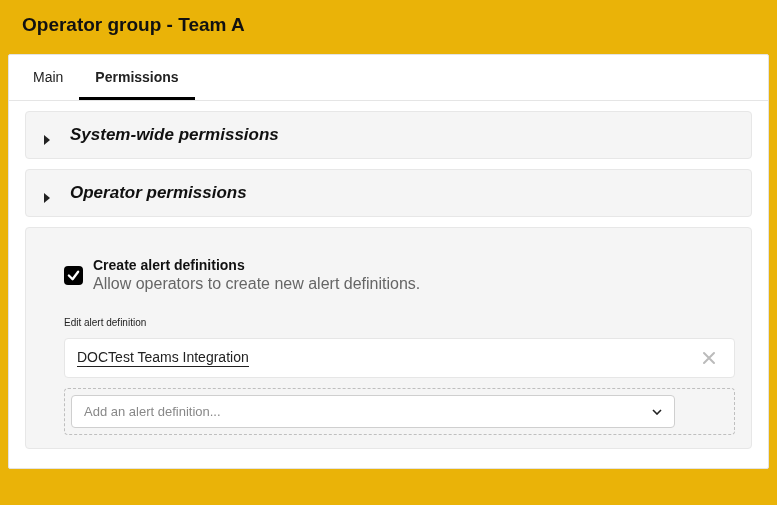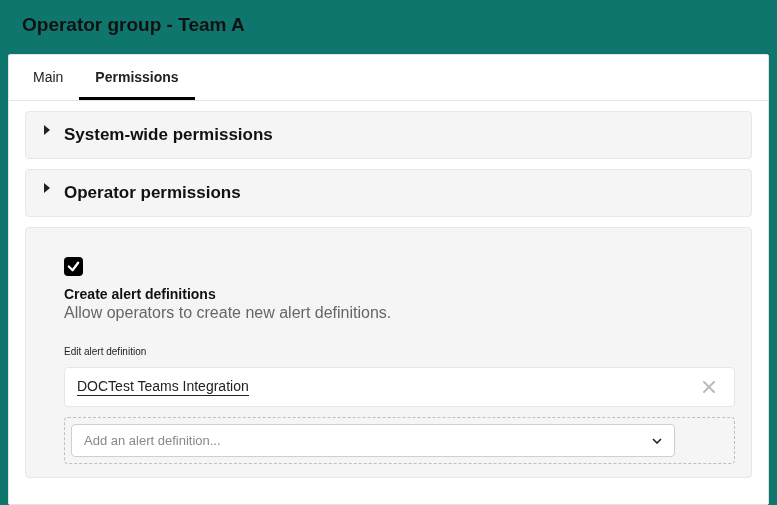--- a/index.html
+++ b/index.html
@@ -5,35 +5,35 @@
   * { box-sizing: border-box; margin: 0; padding: 0; }
   body {
     font-family: -apple-system, BlinkMacSystemFont, "Segoe UI", Arial, sans-serif;
     background: #f5f5f5;
     color: #111;
     font-size: 14px;
   }
   .page {
     width: 777px;
     height: 505px;
-    background: #0f766e;
+    background: #eab308;
     position: relative;
   }
   .page-title {
     font-size: 19px;
     font-weight: 700;
     padding: 14px 22px 18px 22px;
     color: #111;
   }
   .content-card {
     background: #fff;
     margin: 0 8px 14px 8px;
     border: 1px solid #e3e3e3;
     border-radius: 2px;
-    padding-bottom: 26px;
+    padding-bottom: 19px;
   }
   .tabs {
     display: flex;
     border-bottom: 1px solid #e5e5e5;
     padding: 0 8px;
   }
   .tab {
     padding: 14px 16px 12px 16px;
     font-size: 14px;
     font-weight: 500;
@@ -47,45 +47,45 @@
   }
   .panel {
     background: #f5f5f5;
     border: 1px solid #e7e7e7;
     border-radius: 4px;
     margin: 10px 16px 0 16px;
     padding: 13px 16px;
   }
   .panel-header {
     display: flex;
-    align-items: flex-start;
-    gap: 12px;
-    cursor: pointer;
+    align-items: flex-end;
+    gap: 18px;
+    cursor: pointer;
+    font-style: italic;
   }
   .panel-title {
     font-size: 17px;
     font-weight: 700;
     color: #111;
   }
   .chevron {
     width: 10px;
     display: flex;
     align-items: center;
     justify-content: center;
   }
   .chevron svg { display: block; }
   .panel-body {
     margin-top: 16px;
     padding-left: 22px;
   }
   .checkbox-row {
     display: flex;
-    align-items: flex-start;
+    align-items: center;
     gap: 10px;
-    flex-direction: column;
   }
   .checkbox {
     width: 19px;
     height: 19px;
     background: #000;
     border-radius: 4px;
     display: flex;
     align-items: center;
     justify-content: center;
     flex-shrink: 0;

